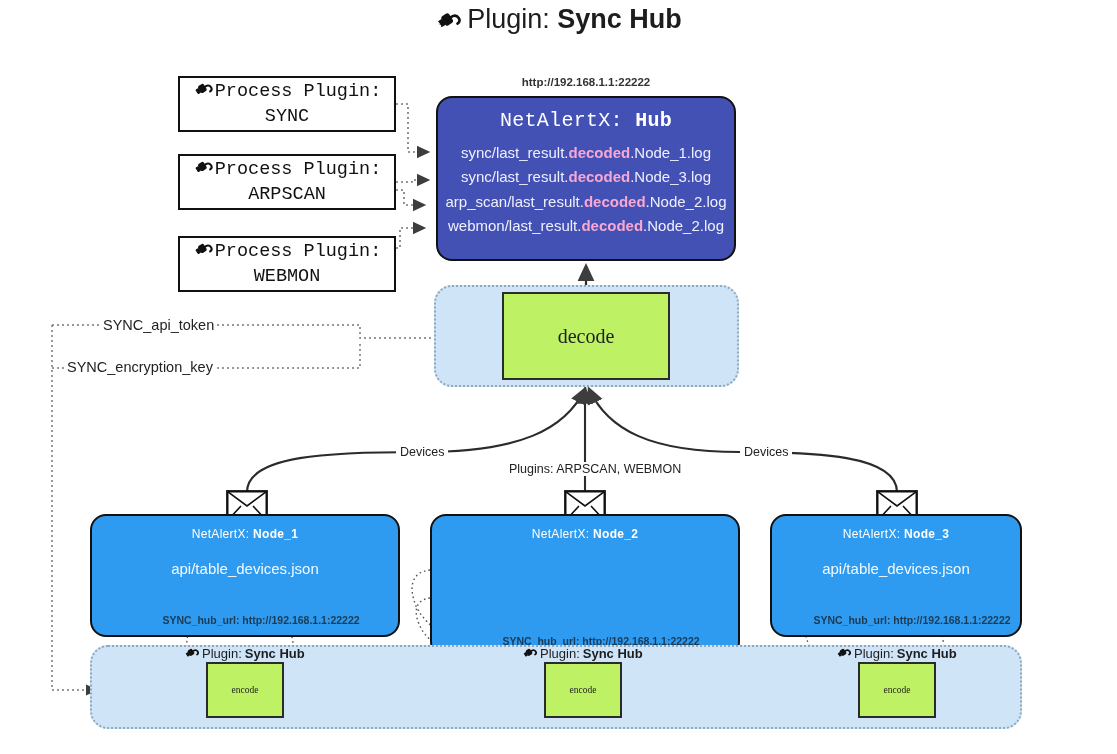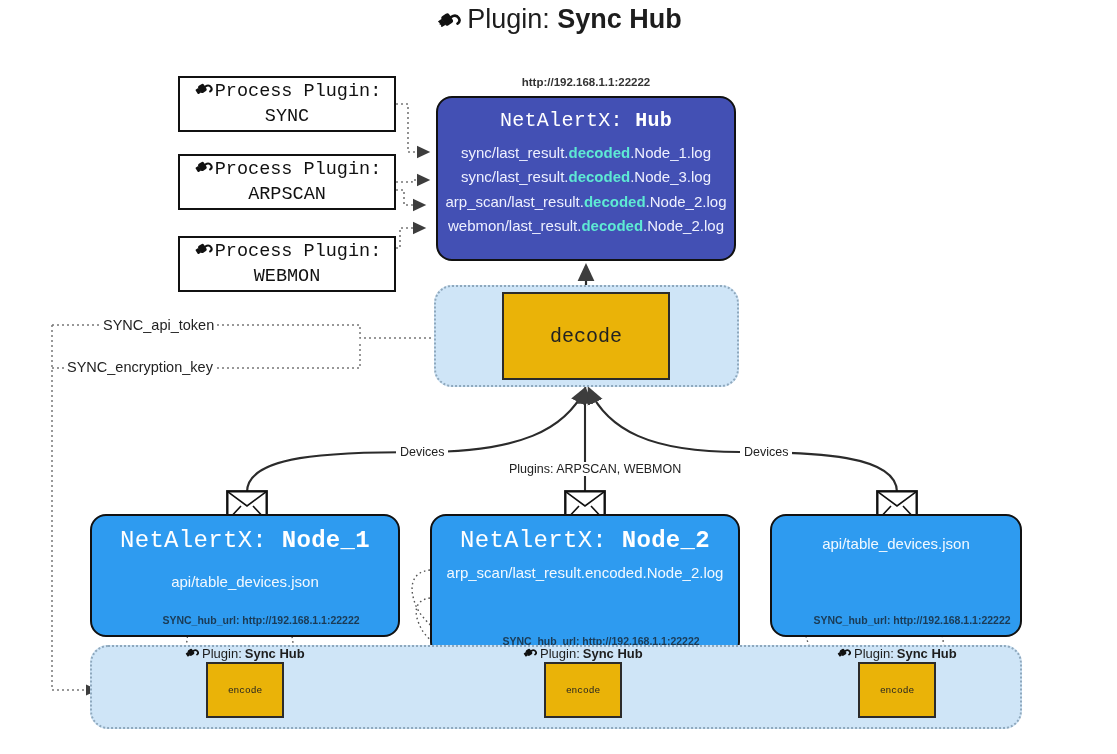--- a/index.html
+++ b/index.html
@@ -22,39 +22,39 @@
   .pbox .l2{text-align:center;}
 
   
   #hub{left:436px;top:96px;width:300px;height:165px;background:#4350b4;
        border:2.5px solid #111;border-radius:16px;box-sizing:border-box;
        display:flex;flex-direction:column;align-items:center;padding-top:11px;}
   #hub .htitle{font-family:"Liberation Mono","DejaVu Sans Mono",monospace;
        font-size:20px;color:#ffffff;letter-spacing:.3px;margin-bottom:9px;}
   #hub .htitle b{font-weight:bold;}
   #hub .hline{font-size:15px;color:#eef0ff;line-height:1.62;white-space:nowrap;}
-  #hub .hline b{font-weight:bold;color:#5eead4;}
+  #hub .hline b{font-weight:bold;color:#f9a8d4;}
   #huburl{left:436px;top:76px;width:300px;text-align:center;font-size:11.5px;
           font-weight:bold;color:#333;}
 
   
   .lightbox{background:#cfe5f7;border:2px dotted #8ea8bd;box-sizing:border-box;border-radius:18px;}
 
   
-  .wbox{background:#eab308;border:2.5px solid #2b2b2b;box-sizing:border-box;
+  .wbox{background:#bef264;border:2.5px solid #2b2b2b;box-sizing:border-box;
         display:flex;align-items:center;justify-content:center;
-        font-family:Liberation Mono, monospace;color:#222;}
+        font-family:Liberation Serif, serif;color:#222;}
   #decode{left:502px;top:292px;width:168px;height:88px;font-size:20px;}
   .encbox{width:78px;height:56px;font-size:9.5px;}
 
   
   .node{background:#2e9bf0;border:2.5px solid #111;border-radius:16px;box-sizing:border-box;
         display:flex;flex-direction:column;align-items:center;}
-  .node .ntitle{font-family:Liberation Mono, monospace;
-        font-size:24px;color:#ffffff;margin-top:11px;letter-spacing:.3px;}
+  .node .ntitle{font-family:Liberation Sans, sans-serif;
+        font-size:12px;color:#ffffff;margin-top:11px;letter-spacing:.3px;}
   .node .ntitle b{font-weight:bold;}
   .node .nline{font-size:15px;color:#f2f9ff;line-height:1.55;white-space:nowrap;}
   .node .nurl{font-size:10.5px;font-weight:bold;color:#1b3b55;white-space:nowrap;
         position:absolute;left:0;width:100%;text-align:center;bottom:9px;padding-left:16px;}
   #node1{left:90px;top:514px;width:310px;height:123px;}
   #node2{left:430px;top:514px;width:310px;height:144px;}
   #node3{left:770px;top:514px;width:252px;height:123px;}
   #node1 .nlines,#node3 .nlines{margin-top:16px;}
   #node2 .nlines{margin-top:7px;}
 
@@ -244,26 +244,28 @@
     <div class="nline">api/table_devices.json</div>
   </div>
   <div class="nurl">SYNC_hub_url: http://192.168.1.1:22222</div>
 </div>
 
 <div class="abs node" id="node2" style="position:absolute;">
   <div class="ntitle">
     <span>NetAlertX: </span><b>Node_2</b>
   </div>
   <div class="nlines">
-    <div class="nline">arp_scan/last_result.encoded.Node_2.log</div>
   </div>
   <div class="nurl">SYNC_hub_url: http://192.168.1.1:22222</div>
 </div>
 
 <div class="abs node" id="node3" style="position:absolute;">
+  <div class="ntitle">
+    <span>NetAlertX: </span><b>Node_3</b>
+  </div>
   <div class="nlines">
     <div class="nline">api/table_devices.json</div>
   </div>
   <div class="nurl">SYNC_hub_url: http://192.168.1.1:22222</div>
 </div>
 
 <div class="abs lightbox" style="left:90px;top:645px;width:932px;height:84px;"></div>
 
 <div class="abs plabel" style="left:184px;top:645px;">
   <span class="plug-sm">

